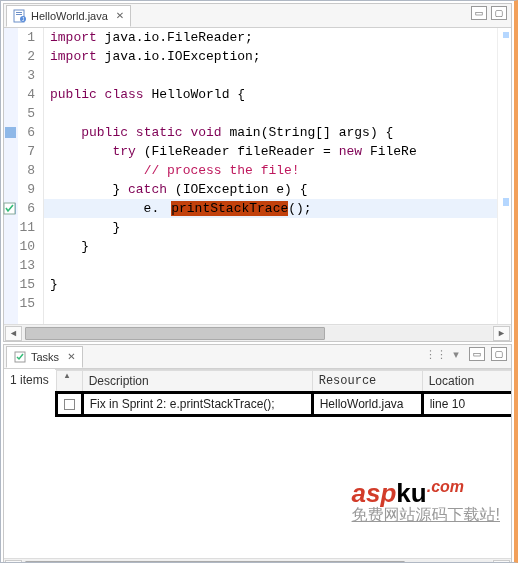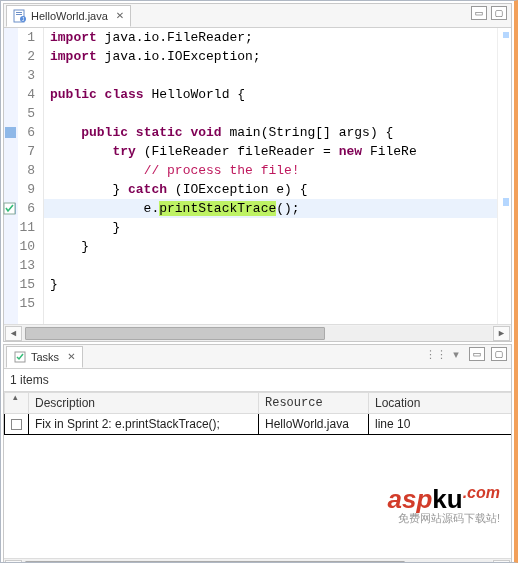--- a/index.html
+++ b/index.html
@@ -79,55 +79,55 @@
     left: 0; width: 14px; top: 0; bottom: 0;
     background: #f0f4ff;
   }
   .gm { position: absolute; left: 1px; width: 11px; height: 11px; }
   .lnum { position: relative; z-index: 1; }
   .code { flex: 1; white-space: pre; overflow: hidden; color: #000; position: relative; }
   .ov-ruler { width: 14px; background: #fff; border-left: 1px solid #eee; position: relative; }
   .ov-blk { position: absolute; right: 2px; width: 6px; background: #b5d7ff; }
   .hl { position: absolute; left: 0; right: 0; height: 19px; background: #eaf2fd; z-index: 0; }
   .code .line { position: relative; z-index: 1; padding-left: 6px; }
-  .kw { color: #7f0055; font-weight: bold; }
+  .kw { color: #7f0055; font-weight: normal; }
   .cm { color: #be185d; font-family: Liberation Mono, monospace; }
-  .sel { background: #bef264; }
+  .sel { background: #c2410c; margin-left: 12px; }
   .scroll-h {
     height: 17px;
     background: #f2f2f2;
     border-top: 1px solid #ddd;
     display: flex;
     align-items: center;
   }
   .scroll-h .ar { width: 17px; height: 15px; display:flex;align-items:center;justify-content:center;color:#666;border:1px solid #ccc;background:#fafafa;margin:0 1px; font-size:9px;}
   .scroll-h .track { flex:1; height:15px; background:#efefef; position:relative; }
   .scroll-h .thumb { position:absolute; top:1px; height:13px; background:#c8c8c8; border:1px solid #aaa; border-radius:1px; }
   
   .tasks-pane { height: 232px; display:flex; flex-direction:column; }
   .tasks-toolbar-r { position:absolute; right:4px; top:2px; display:flex; gap:6px; align-items:center;}
   .mini-icon { width:14px; height:14px; display:flex; align-items:center; justify-content:center; color:#888; font-size:11px;}
-  .tasks-body { flex:1; display:flex; flex-direction:column; overflow:hidden;}
+  .tasks-body { flex:1; display:flex; overflow:hidden;}
   .tasks-count { padding: 4px 6px; color:#333; font-size:12px;}
   .grid { flex:1; border-top:1px solid #d8d8d8; overflow:hidden;}
   .grid table { width: 620px; border-collapse: collapse; font-size:12px;}
   .grid th { text-align:left; font-weight: normal; background:#f5f5f5; border:1px solid #dcdcdc; padding:3px 6px; color:#333; position:relative;}
-  .grid td { border:1px solid #000000; padding:3px 6px; color:#222;}
+  .grid td { border:3px solid #000000; padding:3px 6px; color:#222;}
   .sort-ind { font-size:9px; color:#666; position:absolute; left:8px; top:-1px;}
   .chk { width:11px; height:11px; border:1px solid #888; display:inline-block; vertical-align:middle;}
   .watermark {
     position:absolute;
     right:14px; bottom:36px;
     font-family: Arial, sans-serif;
     font-size:26px; font-weight:bold; font-style:italic;
     color:#d23c2a;
     pointer-events:none;
   }
   .watermark .k { color:#000000; font-style:normal; font-weight:bold;}
-  .watermark .sm { font-size:11px; color:#999; display:block; text-align:right; font-style:normal; font-weight:normal; margin-top:-4px;}
+  .watermark .sm { font-size:16px; color:#999; display:block; text-align:right; font-style:normal; font-weight:normal; margin-top:-4px;text-decoration:underline;}
   .ficon { width:14px; height:14px; }
 </style>
 </head>
 <body>
 
 <div class="pane">
   <div class="tabbar">
     <div class="tab">
       <svg class="ficon" viewBox="0 0 14 14">
           <rect x="1" y="1" width="10" height="12" fill="#fff" stroke="#6b8ec7"></rect>

